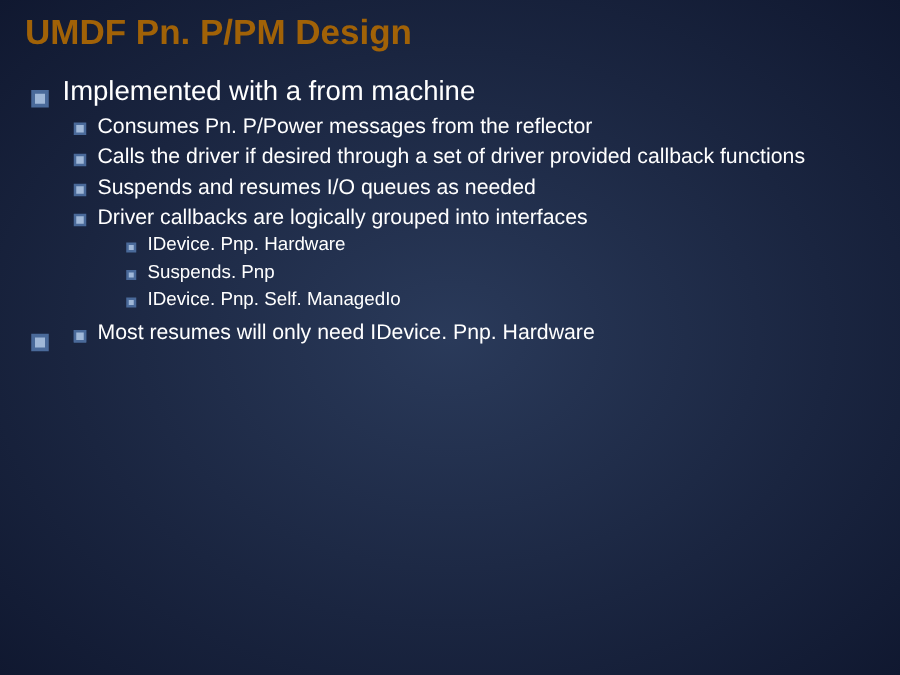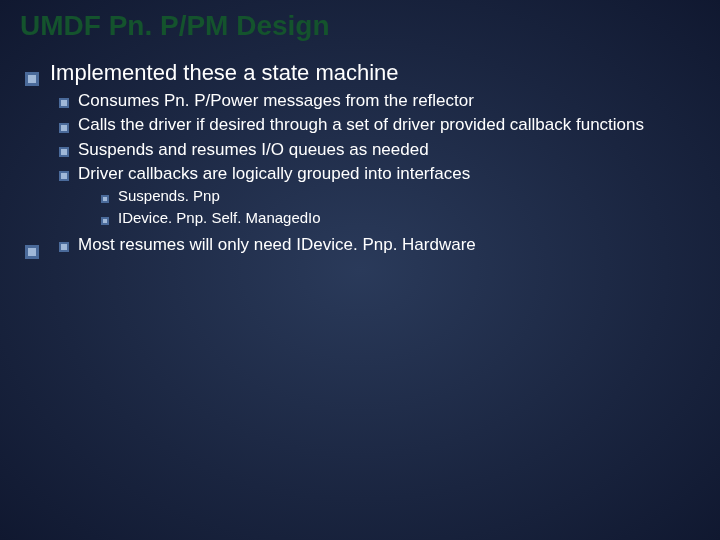--- a/index.html
+++ b/index.html
@@ -14,21 +14,21 @@
   }
   .slide {
     padding: 10px 20px 20px 20px;
     box-sizing: border-box;
     width: 720px;
     height: 540px;
   }
   .title {
     font-size: 28px;
     font-weight: bold;
-    color: #14532d;
+    color: #a16207;
     margin: 0 0 18px 0;
   }
   ul {
     list-style: none;
     margin: 0;
     padding: 0;
   }
   .lvl1 {
     margin-left: 30px;
   }
@@ -75,21 +75,21 @@
   <h1 class="title">UMDF Pn. P/PM Design</h1>
 
   <ul class="lvl1">
     <li>
       <span class="bullet-icon">
         <svg width="16" height="16">
             <rect x="1" y="1" width="14" height="14" fill="#4a6a9a"></rect>
             <rect x="4" y="4" width="8" height="8" fill="#a0b8d8"></rect>
           </svg>
       </span>
-      <span>Implemented these a state machine</span>
+      <span>Implemented with a from machine</span>
       <ul class="lvl2">
         <li>
           <span class="bullet-icon">
             <svg width="12" height="12">
                 <rect x="1" y="1" width="10" height="10" fill="#4a6a9a"></rect>
                 <rect x="3" y="3" width="6" height="6" fill="#a0b8d8"></rect>
               </svg>
           </span>
           <span>Consumes Pn. P/Power messages from the reflector</span>
         </li>
@@ -120,20 +120,21 @@
           </span>
           <span>Driver callbacks are logically grouped into interfaces</span>
           <ul class="lvl3">
             <li>
               <span class="bullet-icon">
                 <svg width="10" height="10">
                     <rect x="1" y="1" width="8" height="8" fill="#4a6a9a"></rect>
                     <rect x="3" y="3" width="4" height="4" fill="#a0b8d8"></rect>
                   </svg>
               </span>
+              <span>IDevice. Pnp. Hardware</span>
             </li>
             <li>
               <span class="bullet-icon">
                 <svg width="10" height="10">
                     <rect x="1" y="1" width="8" height="8" fill="#4a6a9a"></rect>
                     <rect x="3" y="3" width="4" height="4" fill="#a0b8d8"></rect>
                   </svg>
               </span>
               <span>Suspends. Pnp</span>
             </li>

